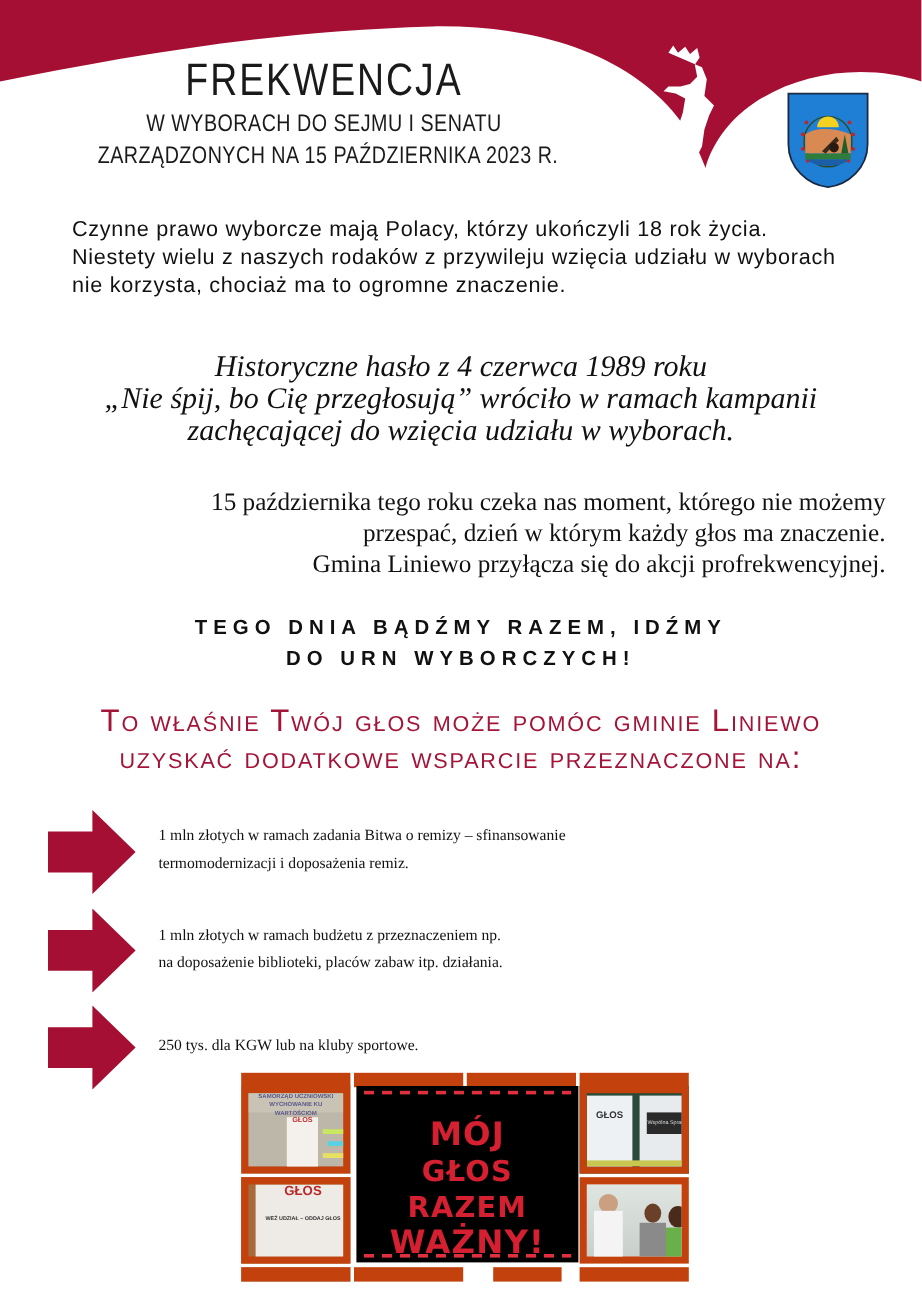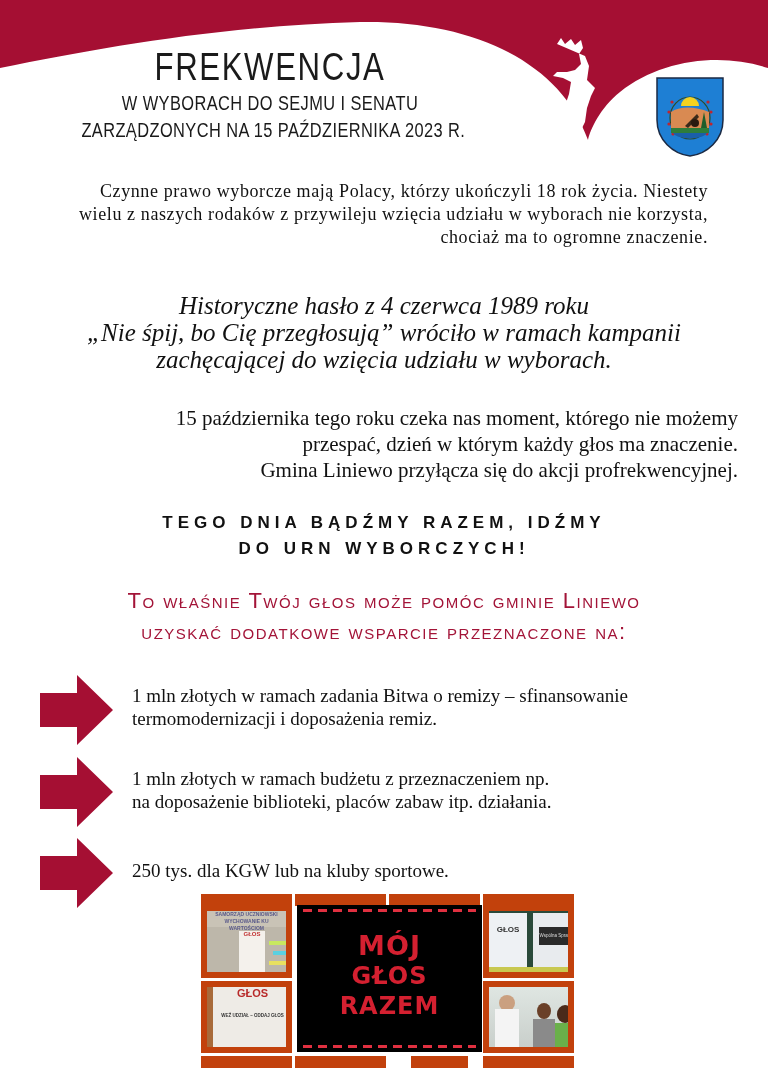--- a/index.html
+++ b/index.html
@@ -7,29 +7,29 @@
     width: 768px; height: 1086px; position: relative; overflow: hidden;
     background: #ffffff; font-family: "Liberation Serif", serif; color: #111;
   }
   .header-bg { position: absolute; left: 0; top: 0; width: 768px; height: 170px; }
   .title-block { position: absolute; left: 40px; top: 44px; width: 460px; text-align: center; font-family: "Liberation Sans", sans-serif; font-weight: normal; color: #1a1a1a; }
   .title-main { font-size: 38px; letter-spacing: 2px; line-height: 46px; transform: scaleX(0.82); transform-origin: center; }
   .title-sub { font-size: 20px; line-height: 27px; letter-spacing: 0.5px; transform: scaleX(0.82); transform-origin: center; white-space: nowrap; }
   .emblem { position: absolute; left: 655px; top: 76px; width: 70px; height: 82px; }
   .eagle { position: absolute; left: 535px; top: 36px; width: 80px; height: 104px; }
 
-  .p-intro { position: absolute; left: 60px; top: 180px; width: 648px; text-align: right; font-size: 20.5px; line-height: 23px; letter-spacing: 0.6px; font-family: Liberation Serif, serif; font-size: 18px; }
+  .p-intro { position: absolute; left: 60px; top: 180px; width: 648px; text-align: left; font-size: 20.5px; line-height: 23px; letter-spacing: 0.6px; font-family: Liberation Sans, sans-serif; font-size: 18px; }
   .p-slogan { position: absolute; left: 20px; top: 292px; width: 728px; text-align: center; font-style: italic; font-size: 25px; line-height: 27px; font-family: "Liberation Serif", serif; }
   .p-date { position: absolute; left: 30px; top: 405px; width: 708px; text-align: right; font-size: 21px; line-height: 26px; font-family: "Liberation Serif", serif; }
   .p-cta { position: absolute; left: 60px; top: 510px; width: 648px; text-align: center; font-family: "Liberation Sans", sans-serif; font-weight: bold; font-size: 17px; letter-spacing: 5px; line-height: 26px; }
-  .p-support { position: absolute; left: 20px; top: 585px; width: 728px; text-align: center; font-family: "Liberation Sans", sans-serif; font-size: 22px; line-height: 31px; color: #a31438; letter-spacing: 1.5px; font-variant: small-caps; text-transform: none; }
+  .p-support { position: absolute; left: 20px; top: 585px; width: 728px; text-align: center; font-family: "Liberation Sans", sans-serif; font-size: 26px; line-height: 31px; color: #a31438; letter-spacing: 1.5px; font-variant: small-caps; text-transform: none; }
 
   .item { position: absolute; left: 40px; width: 700px; }
   .arrow { position: absolute; left: 0; top: 0; width: 74px; height: 70px; }
-  .item-text { position: absolute; left: 92px; font-size: 19px; line-height: 23px; font-family: "Liberation Serif", serif; white-space: nowrap; }
+  .item-text { position: absolute; left: 92px; font-size: 13px; line-height: 23px; font-family: "Liberation Serif", serif; white-space: nowrap; }
 
   .collage { position: absolute; left: 201px; top: 894px; width: 373px; height: 171px; }
   .tile { position: absolute; background: #8a8478; border: 6px solid #c2410c; box-sizing: border-box; overflow: hidden; }
   .center-card { position: absolute; left: 96px; top: 11px; width: 185px; height: 147px; background: #000000; }
   .dash { position: absolute; left: 6px; right: 6px; height: 3px; background: repeating-linear-gradient(90deg, #e03040 0 9px, transparent 9px 15px); }
   .card-text { position: absolute; left: 0; top: 26px; width: 100%; text-align: center; font-family: "DejaVu Sans", sans-serif; color: #d42030; font-size: 27px; line-height: 30px; font-weight: bold; letter-spacing: 1px; }
 </style>
 </head>
 <body>
 
@@ -141,20 +141,21 @@
     <div style="position:absolute;left:6px;top:0;width:79px;height:72px;background:#eeebe6;"></div>
     <div style="position:absolute;left:6px;top:0;width:79px;text-align:center;color:#b82a2a;font-family:'Liberation Sans',sans-serif;font-weight:bold;font-size:11px;">GŁOS</div>
     <div style="position:absolute;left:8px;top:26px;width:75px;text-align:center;color:#333;font-family:'Liberation Sans',sans-serif;font-weight:bold;font-size:4.5px;">WEŹ UDZIAŁ – ODDAJ GŁOS</div>
   </div>
 
   <div class="center-card">
     <div class="dash" style="top:4px;"></div>
     <div class="card-text">
       <div>MÓJ</div>
       <div style="font-size:24px;">GŁOS RAZEM</div>
+      <div>WAŻNY!</div>
     </div>
     <div class="dash" style="bottom:4px;"></div>
   </div>
 
   <div class="tile" style="left:282px;top:11px;width:91px;height:73px;background:#2a4a3a;">
     <div style="position:absolute;left:0;top:2px;width:38px;height:66px;background:#eef1f4;">
       <div style="text-align:center;font-family:'Liberation Sans',sans-serif;font-weight:bold;font-size:8px;color:#333;margin-top:12px;">GŁOS</div>
     </div>
     <div style="position:absolute;left:44px;top:2px;width:47px;height:66px;background:#e8ebee;">
       <div style="position:absolute;left:6px;top:14px;width:35px;height:18px;background:#2a2a2a;color:#ddd;font-size:4.5px;text-align:center;line-height:18px;font-family:'Liberation Sans',sans-serif;">Wspólna Sprawa</div>

